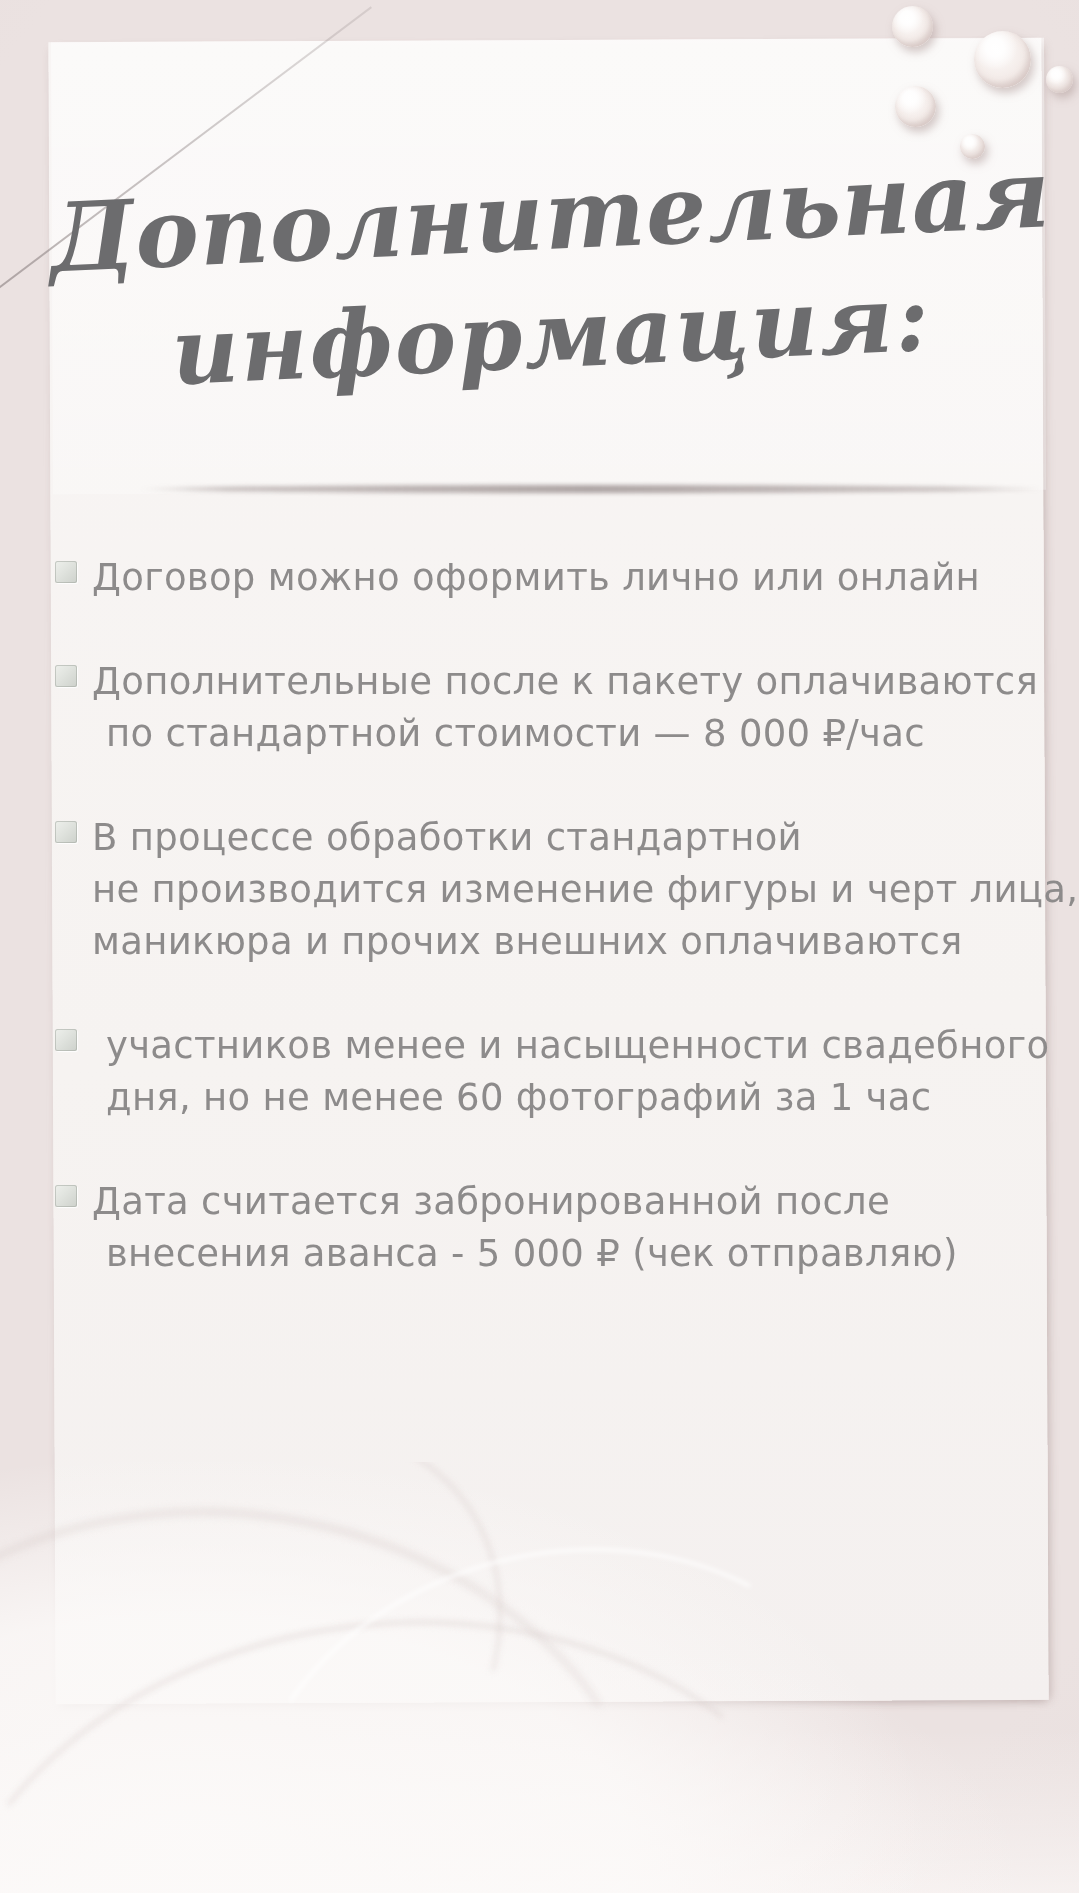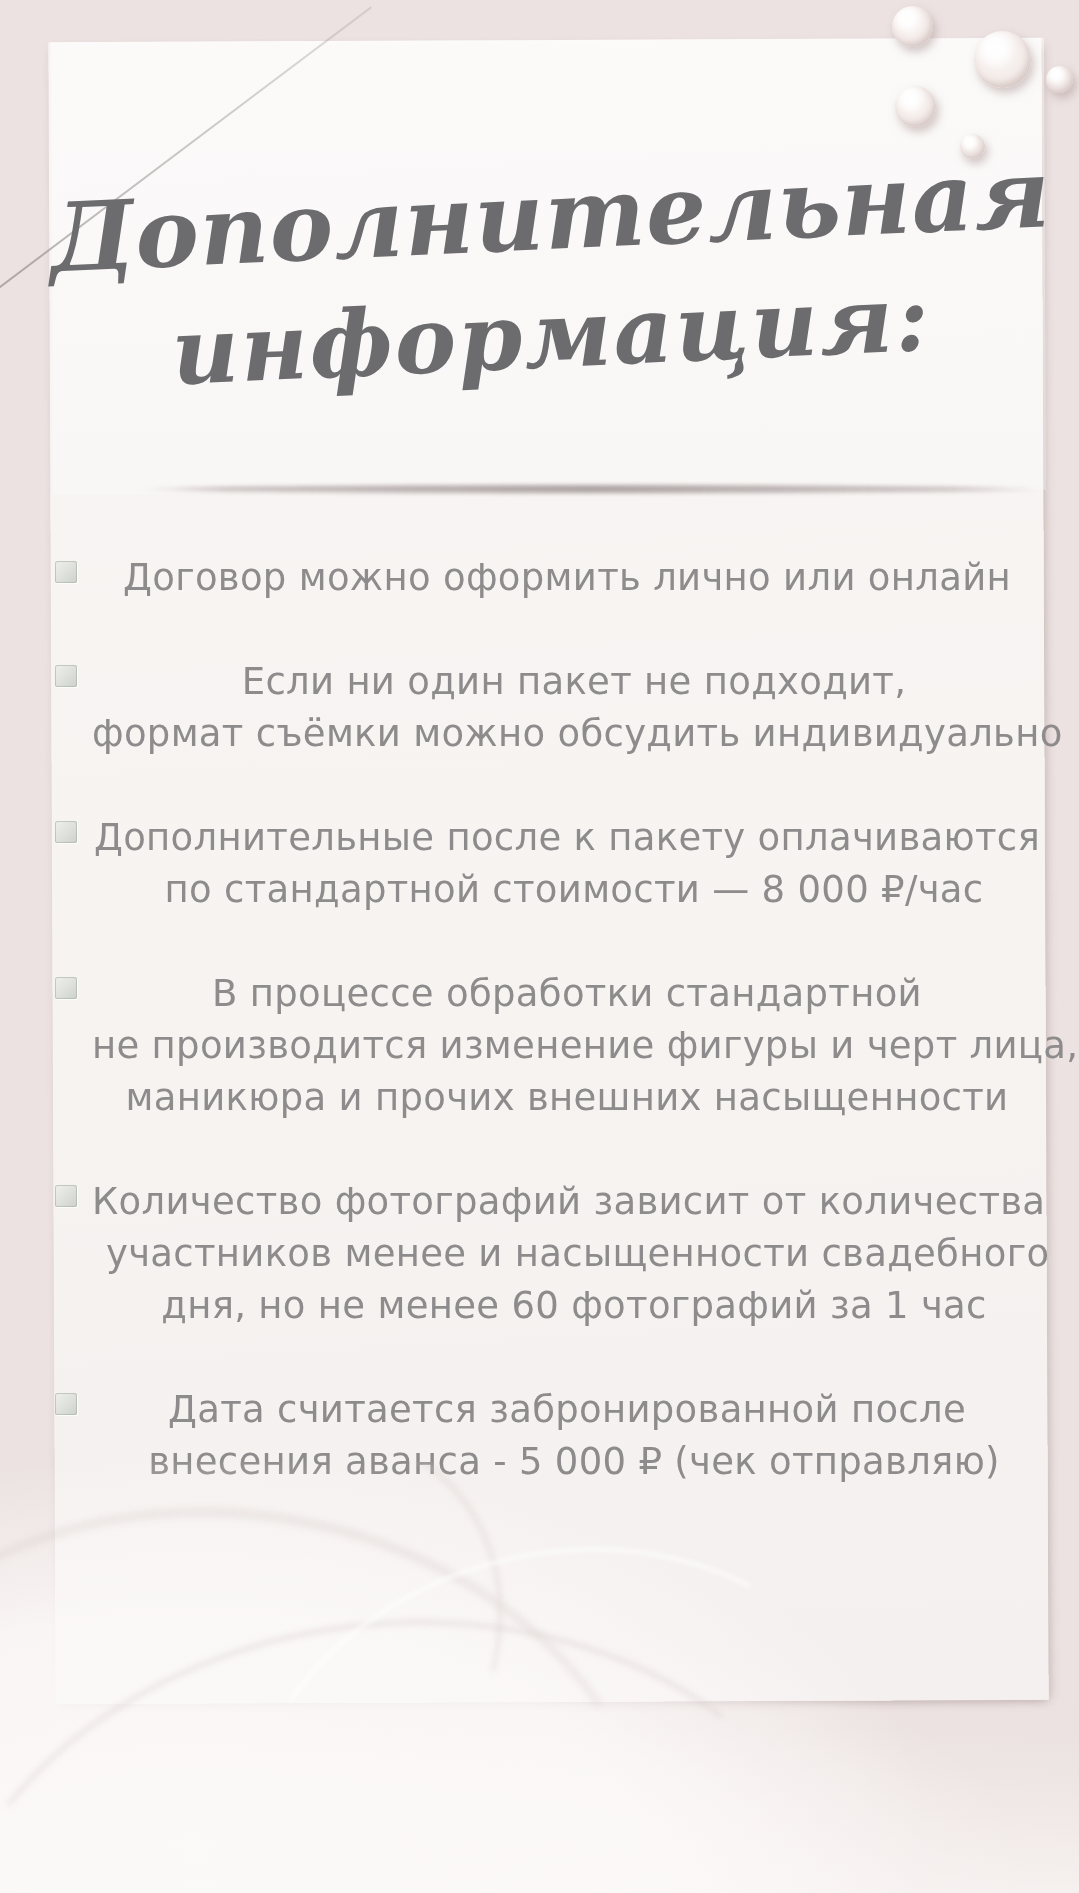--- a/index.html
+++ b/index.html
@@ -70,21 +70,21 @@
   }
   .title .l1 { font-size: 95px; line-height: 120px; letter-spacing: 1px; }
   .title .l2 { font-size: 92px; line-height: 118px; letter-spacing: 2px; }
 
   
   .bullets {
     position: absolute; left: 92px; top: 552px; width: 950px;
     color: #8d8b8b; font-size: 37px; line-height: 52px; letter-spacing: 0.3px;
   }
   .bullet { position: relative; margin-bottom: 52px; }
-  .bullet .line { white-space: nowrap; text-align: center; }
+  .bullet .line { white-space: nowrap; }
   .bullet .line.indent { padding-left: 14px; }
   .check {
     position: absolute; left: -37px; top: 9px; width: 22px; height: 22px;
     border-radius: 2.5px;
     background: linear-gradient(135deg, #eef0ec 0%, #e0e3de 45%, #cdd1cb 100%);
     box-shadow: inset 0 0 0 1px rgba(158,164,156,0.5), 1px 1px 1px rgba(255,255,255,0.9);
   }
 
   
   .tulle { position: absolute; left: 0; top: 1462px; width: 1079px; height: 431px; overflow: hidden; }
@@ -132,37 +132,31 @@
   <div class="l2">информация:</div>
 </div>
 
 <div class="bullets">
   <div class="bullet">
     <span class="check"></span>
     <div class="line">Договор можно оформить лично или онлайн</div>
   </div>
   <div class="bullet">
     <span class="check"></span>
-    <div class="line indent">Если ни один пакет не подходит,</div>
-    <div class="line">формат съёмки можно обсудить индивидуально</div>
-  </div>
-  <div class="bullet">
-    <span class="check"></span>
     <div class="line">Дополнительные после к пакету оплачиваются</div>
     <div class="line indent">по стандартной стоимости — 8 000 ₽/час</div>
   </div>
   <div class="bullet">
     <span class="check"></span>
     <div class="line">В процессе обработки стандартной</div>
     <div class="line">не производится изменение фигуры и черт лица,</div>
-    <div class="line">маникюра и прочих внешних насыщенности</div>
+    <div class="line">маникюра и прочих внешних оплачиваются</div>
   </div>
   <div class="bullet">
     <span class="check"></span>
-    <div class="line">Количество фотографий зависит от количества</div>
     <div class="line indent">участников менее и насыщенности свадебного</div>
     <div class="line indent">дня, но не менее 60 фотографий за 1 час</div>
   </div>
   <div class="bullet">
     <span class="check"></span>
     <div class="line">Дата считается забронированной после</div>
     <div class="line indent">внесения аванса - 5 000 ₽ (чек отправляю)</div>
   </div>
 </div>
 

